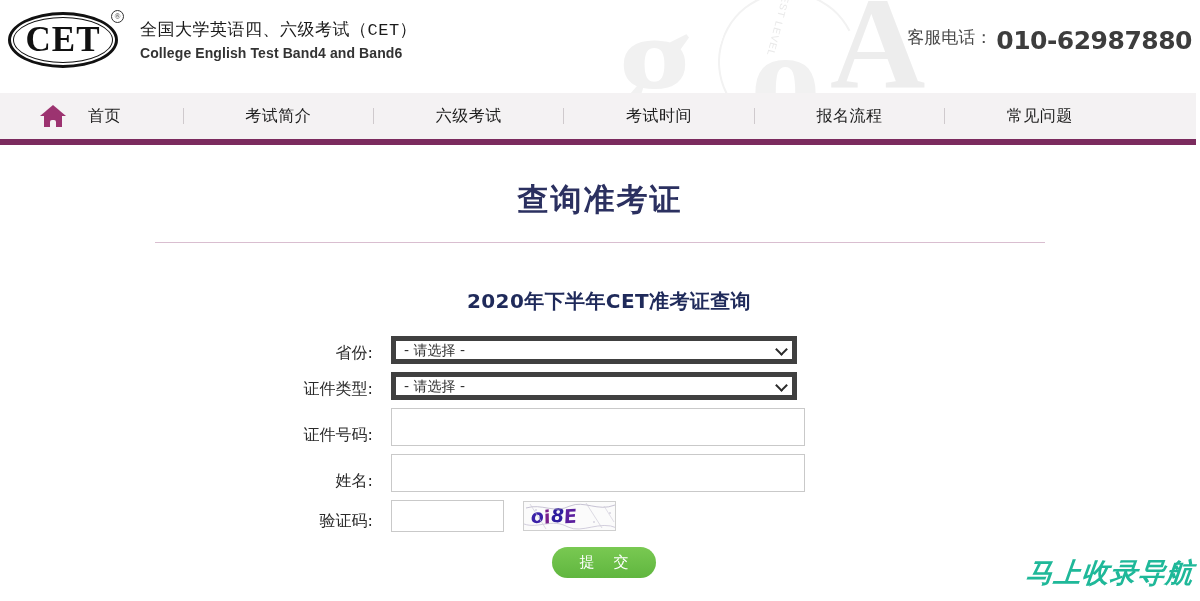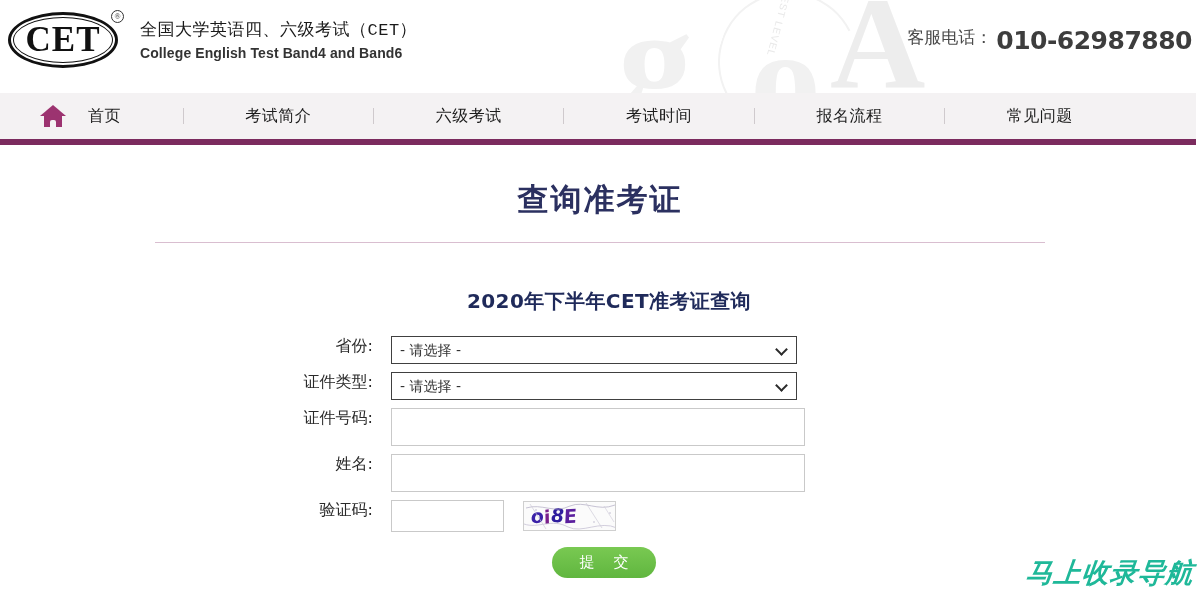--- a/index.html
+++ b/index.html
@@ -228,42 +228,42 @@
     margin-top: 45px;
     letter-spacing: 0.4px;
     padding-left: 18px;
   }
 
   .form {
     margin-top: 21px;
   }
   .form-row {
     display: flex;
-    align-items: flex-start;
+    align-items: flex-end;
     justify-content: flex-start;
     margin-bottom: 8px;
   }
   .form-label {
     width: 391px;
     text-align: right;
     padding-right: 18px;
     font-size: 16px;
     color: #2a2a2a;
     font-family: "DejaVu Sans", sans-serif;
     flex: 0 0 auto;
   }
   .form-control { flex: 0 0 auto; position: relative; }
 
   select.fld {
     width: 406px;
     height: 28px;
     font-size: 14px;
     color: #333;
     background: #ffffff;
-    border: 1px solid #404040;
+    border: 5px solid #404040;
     border-radius: 0;
     padding: 0 26px 0 8px;
     font-family: "DejaVu Sans", sans-serif;
     -webkit-appearance: none;
     -moz-appearance: none;
     appearance: none;
     cursor: pointer;
   }
   .sel-wrap { position: relative; display: inline-block; }
   .sel-chevron {

